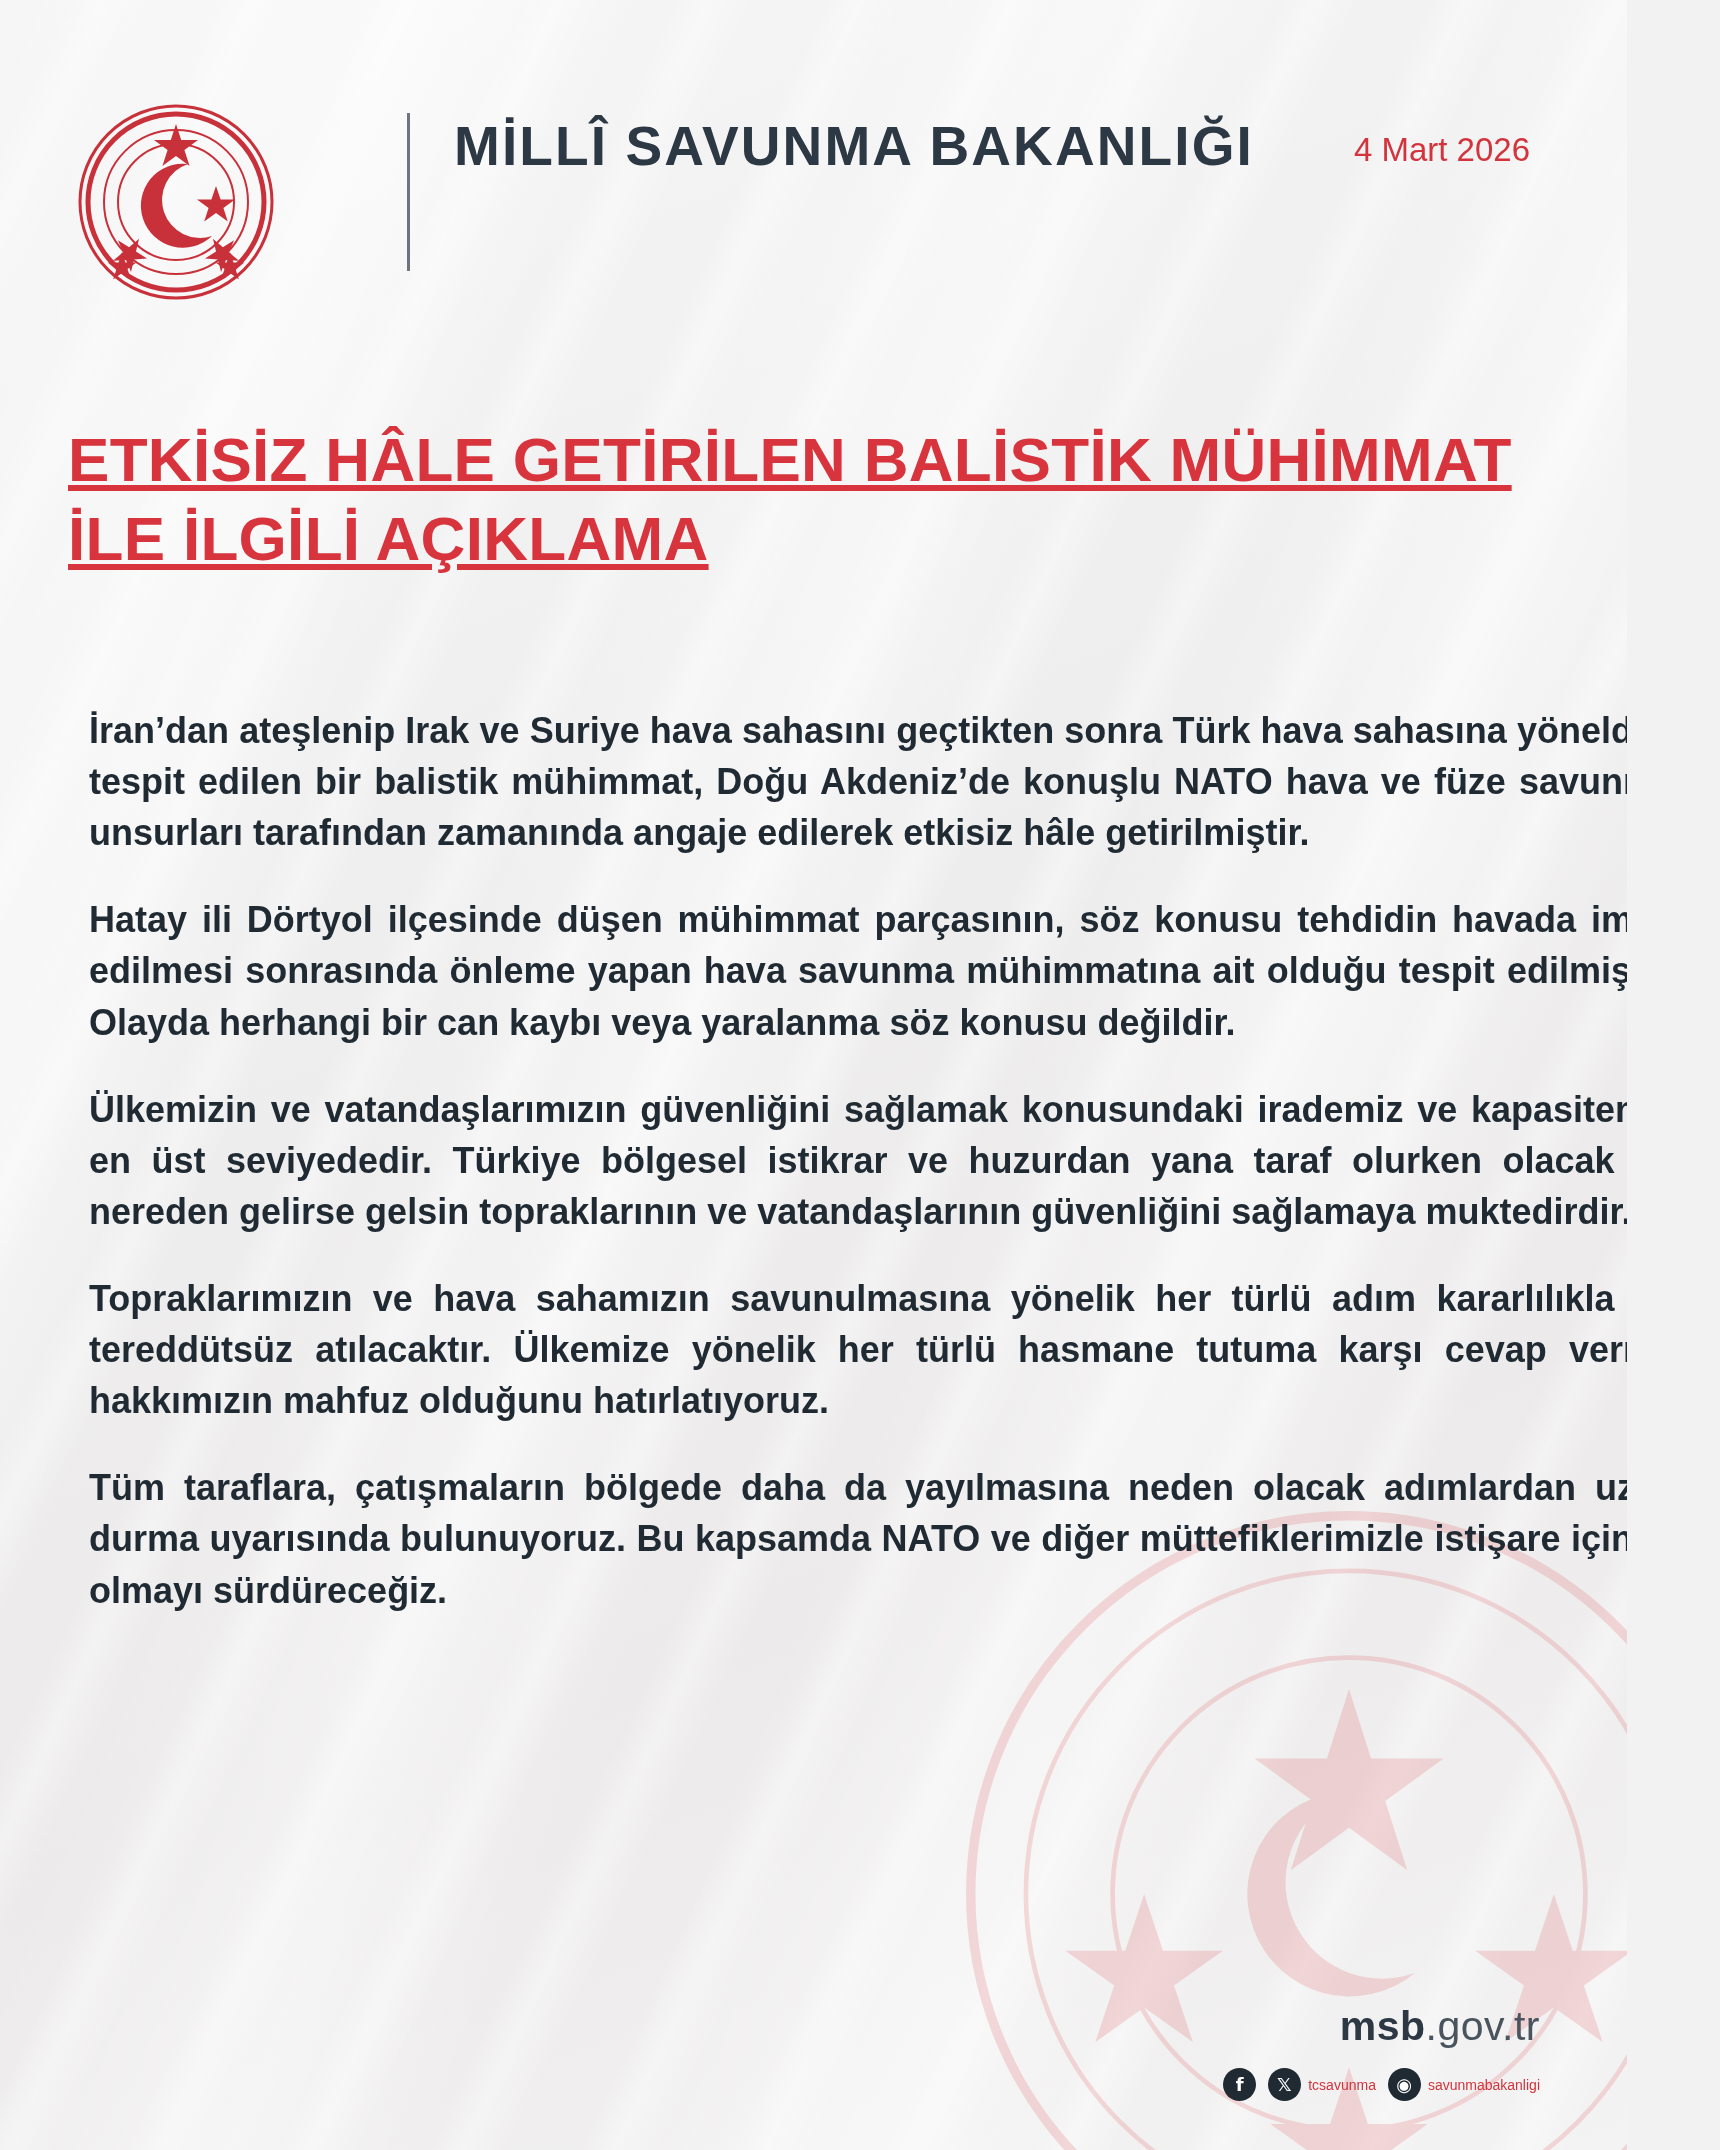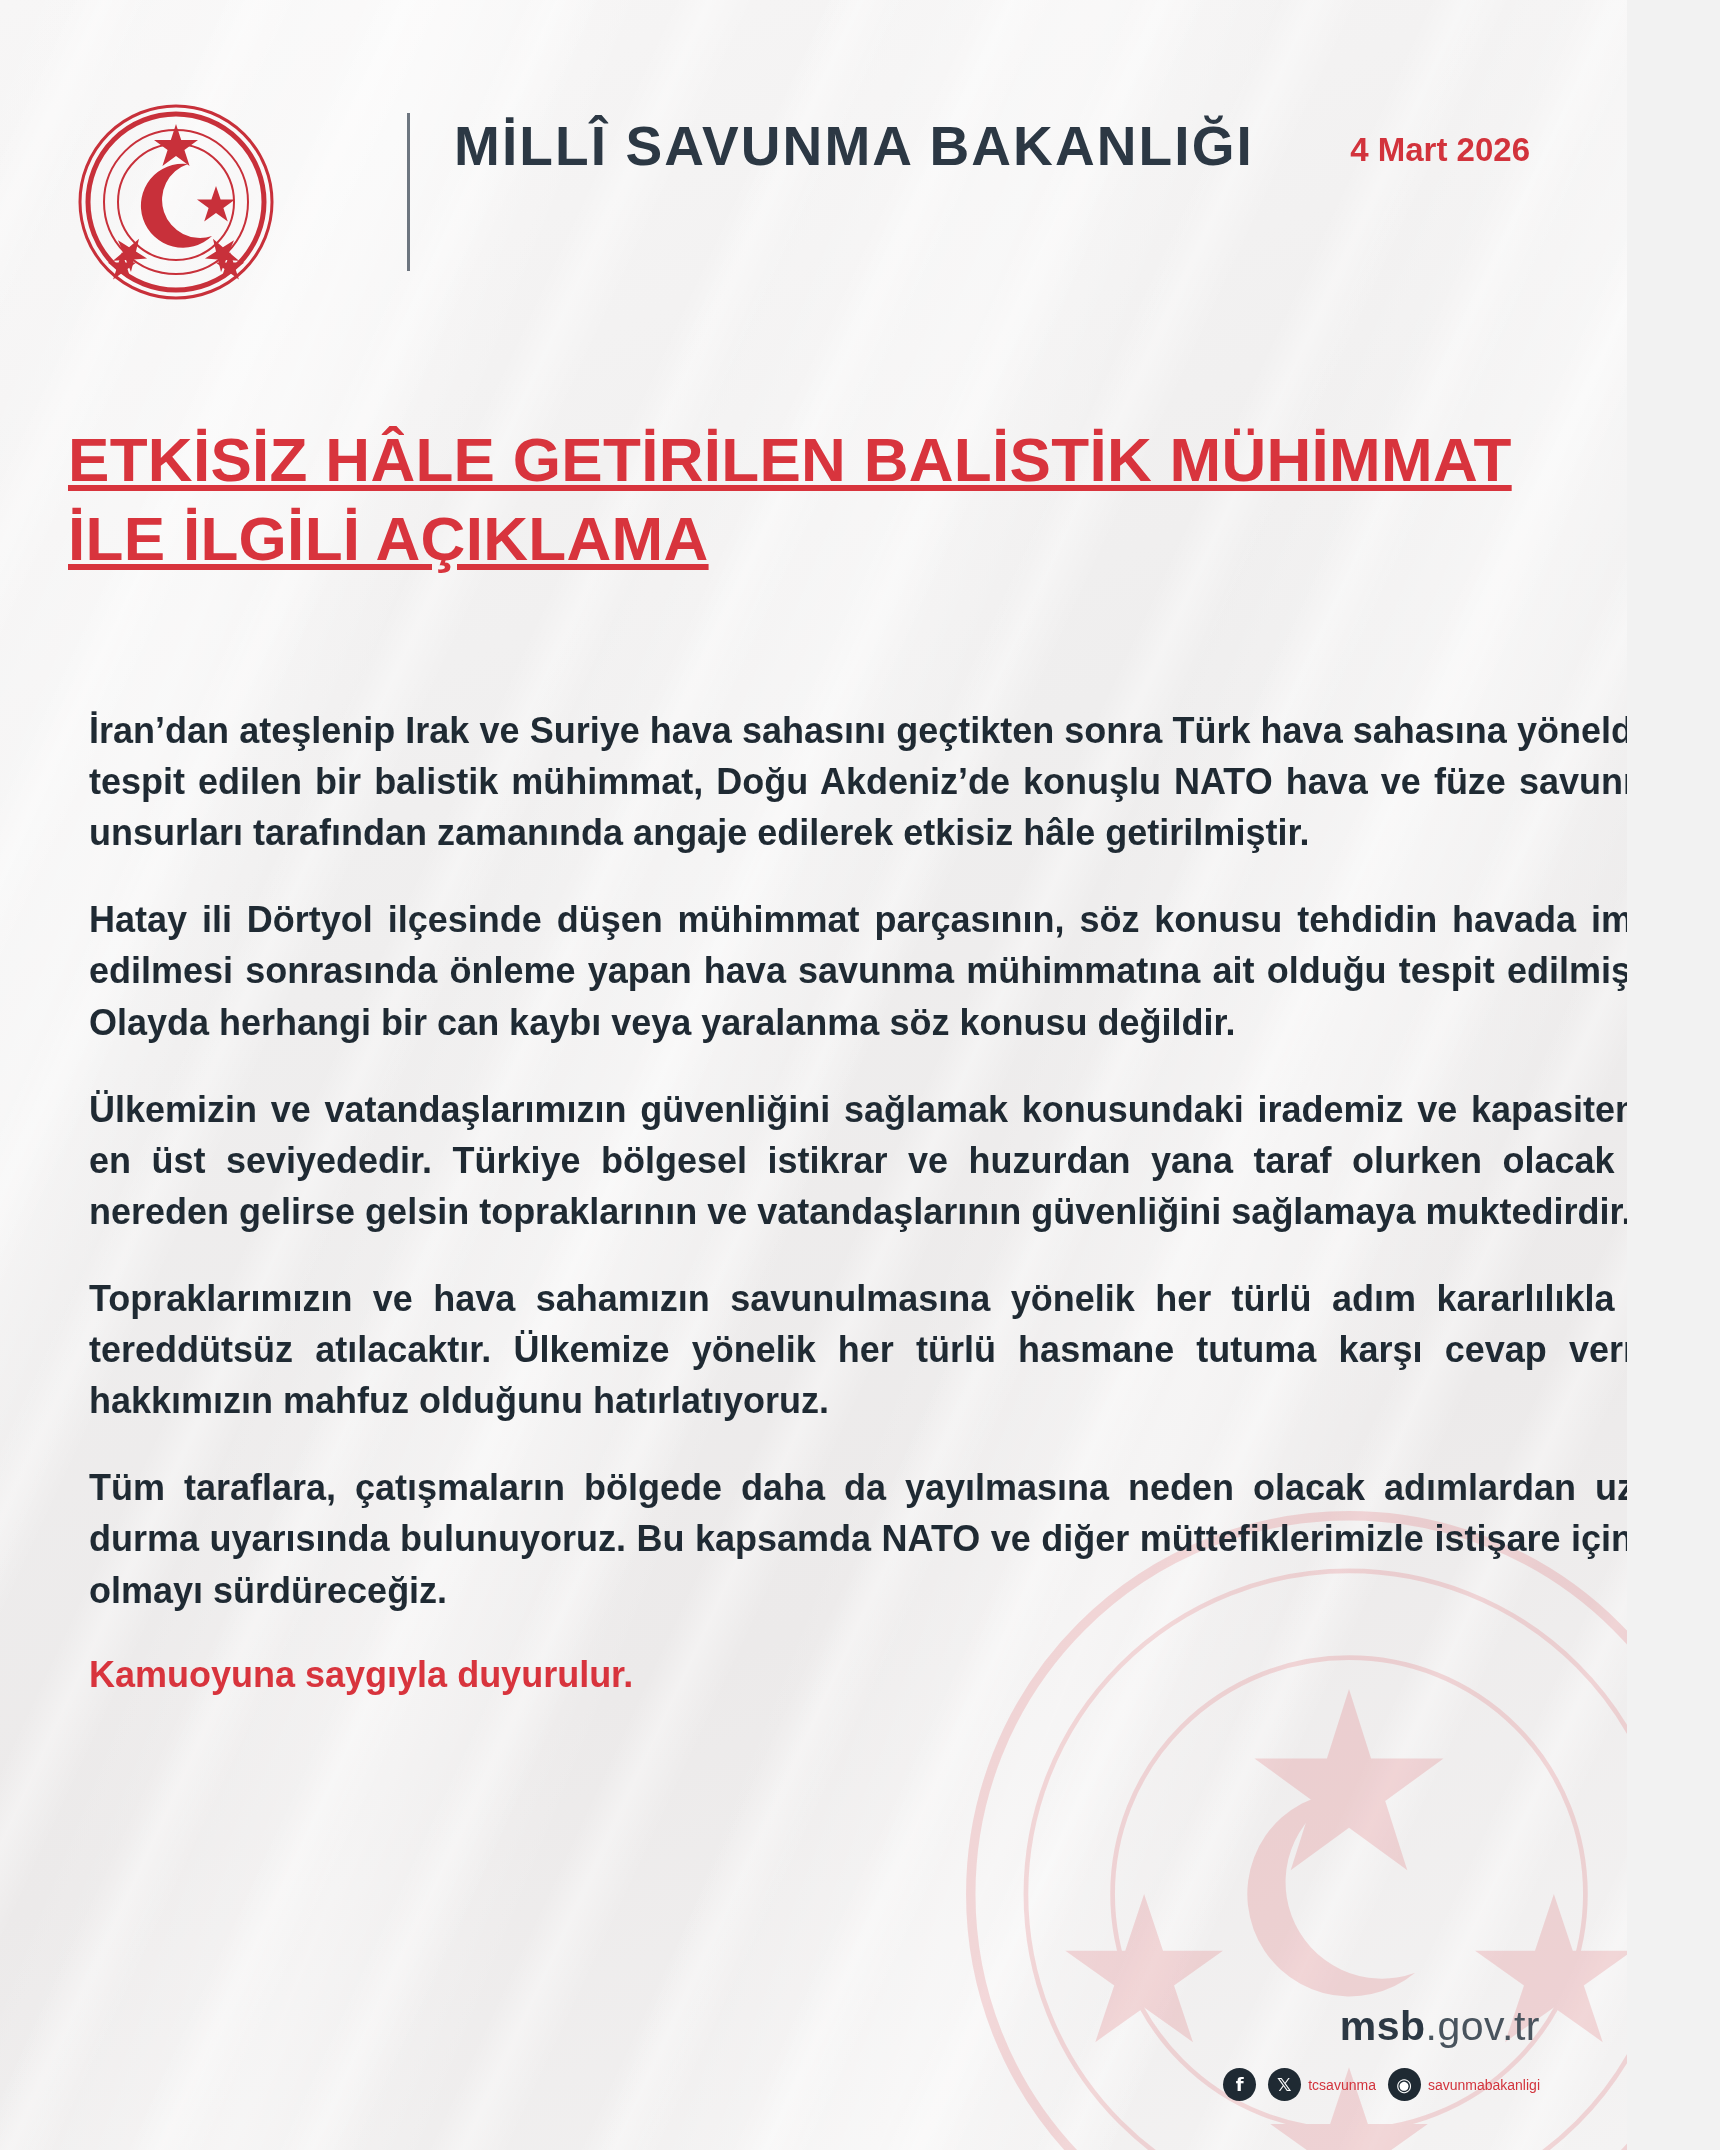--- a/index.html
+++ b/index.html
@@ -94,21 +94,21 @@
     font-weight: 400;
     line-height: 1.15;
     white-space: nowrap;
   }
   .date {
     position: absolute;
     right: 21px;
     top: 42px;
     font-size: 33px;
     color: #d2333c;
-    font-weight: 700;
+    font-weight: 400;
     white-space: nowrap;
   }
 
   
   .headline {
     position: absolute;
     top: 420px;
     left: 68px;
     right: 79px;
     color: #d8343d;
@@ -241,21 +241,20 @@
   </div>
 
   <div class="headline">ETKİSİZ HÂLE GETİRİLEN BALİSTİK MÜHİMMAT İLE İLGİLİ AÇIKLAMA</div>
 
   <div class="body-text">
     <p class="para">İran’dan ateşlenip Irak ve Suriye hava sahasını geçtikten sonra Türk hava sahasına yöneldiği tespit edilen bir balistik mühimmat, Doğu Akdeniz’de konuşlu NATO hava ve füze savunma unsurları tarafından zamanında angaje edilerek etkisiz hâle getirilmiştir.</p>
     <p class="para">Hatay ili Dörtyol ilçesinde düşen mühimmat parçasının, söz konusu tehdidin havada imha edilmesi sonrasında önleme yapan hava savunma mühimmatına ait olduğu tespit edilmiştir. Olayda herhangi bir can kaybı veya yaralanma söz konusu değildir.</p>
     <p class="para">Ülkemizin ve vatandaşlarımızın güvenliğini sağlamak konusundaki irademiz ve kapasitemiz en üst seviyededir. Türkiye bölgesel istikrar ve huzurdan yana taraf olurken olacak ve nereden gelirse gelsin topraklarının ve vatandaşlarının güvenliğini sağlamaya muktedirdir.</p>
     <p class="para">Topraklarımızın ve hava sahamızın savunulmasına yönelik her türlü adım kararlılıkla ve tereddütsüz atılacaktır. Ülkemize yönelik her türlü hasmane tutuma karşı cevap verme hakkımızın mahfuz olduğunu hatırlatıyoruz.</p>
     <p class="para">Tüm taraflara, çatışmaların bölgede daha da yayılmasına neden olacak adımlardan uzak durma uyarısında bulunuyoruz. Bu kapsamda NATO ve diğer müttefiklerimizle istişare içinde olmayı sürdüreceğiz.</p>
-    <p class="para last-red">Kamuoyuna saygıyla duyurulur.</p>
   </div>
 
   <div class="footer">
     <div class="site">
       <b>msb</b><span class="light">.gov.tr</span>
     </div>
     <div class="socials">
 
       <div class="social-group">
         <span class="sicon fb">f</span>

